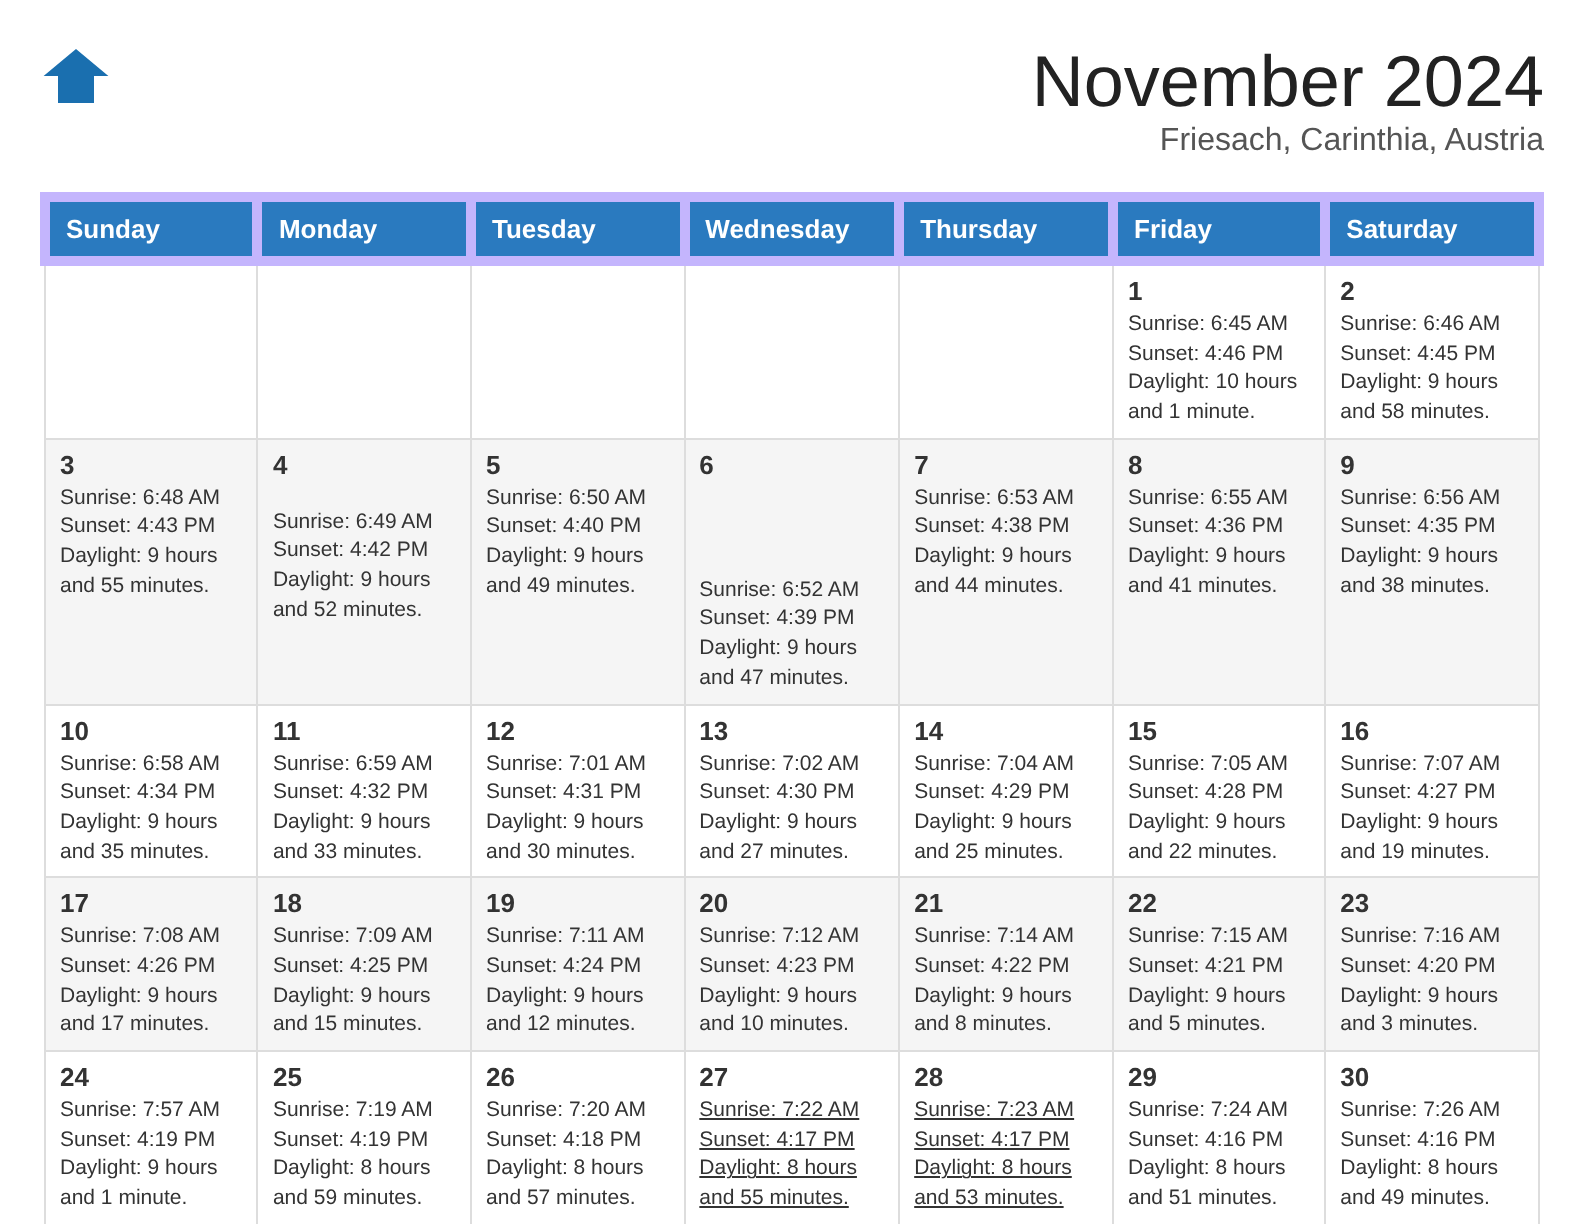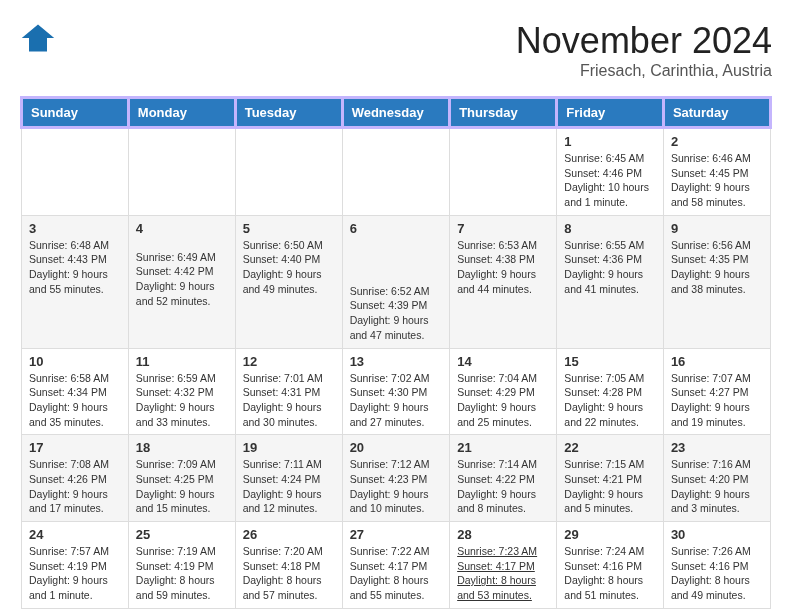--- a/index.html
+++ b/index.html
@@ -48,21 +48,21 @@
       width: 100%;
       border-collapse: collapse;
     }
     .calendar th {
       background: #2a7abf;
       color: #fff;
       text-align: left;
       padding: 6px 8px;
       font-size: 13px;
       font-weight: bold;
-      border: 3px solid #c4b5fd;
+      border: 5px solid #c4b5fd;
     }
     .calendar td {
       vertical-align: top;
       padding: 5px 7px;
       border: 1px solid #ddd;
       width: 108px;
       min-height: 70px;
       background: #fff;
       font-size: 11px;
       color: #333;
@@ -279,21 +279,21 @@
 Daylight: 8 hours and 59 minutes.</div>
         </td>
         <td>
           <span class="day-number">26</span>
           <div class="day-info" style="white-space: pre-line;">Sunrise: 7:20 AM
 Sunset: 4:18 PM
 Daylight: 8 hours and 57 minutes.</div>
         </td>
         <td>
           <span class="day-number">27</span>
-          <div class="day-info" style="white-space: pre-line;">Sunrise: 7:22 AM
+          <div class="day-info" style="white-space: pre-line; text-decoration: underline;">Sunrise: 7:22 AM
 Sunset: 4:17 PM
 Daylight: 8 hours and 55 minutes.</div>
         </td>
         <td>
           <span class="day-number">28</span>
           <div class="day-info" style="white-space: pre-line; text-decoration: underline;">Sunrise: 7:23 AM
 Sunset: 4:17 PM
 Daylight: 8 hours and 53 minutes.</div>
         </td>
         <td>

